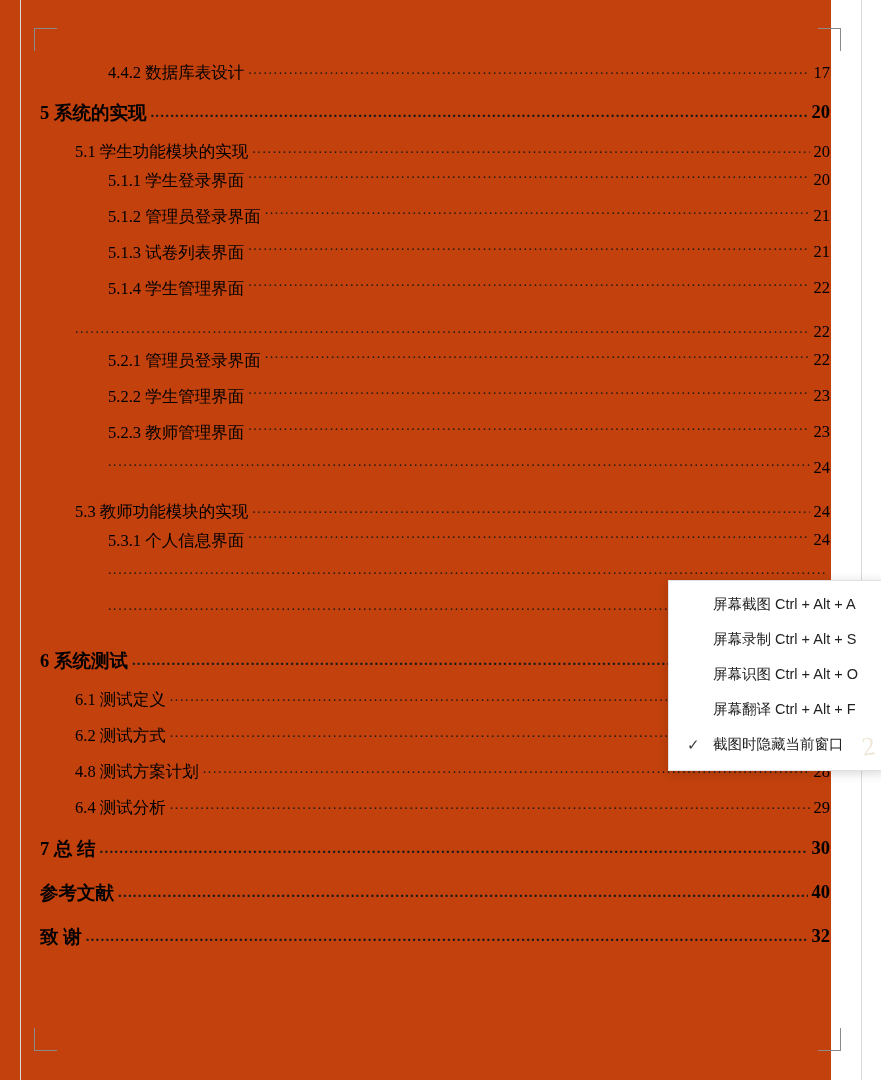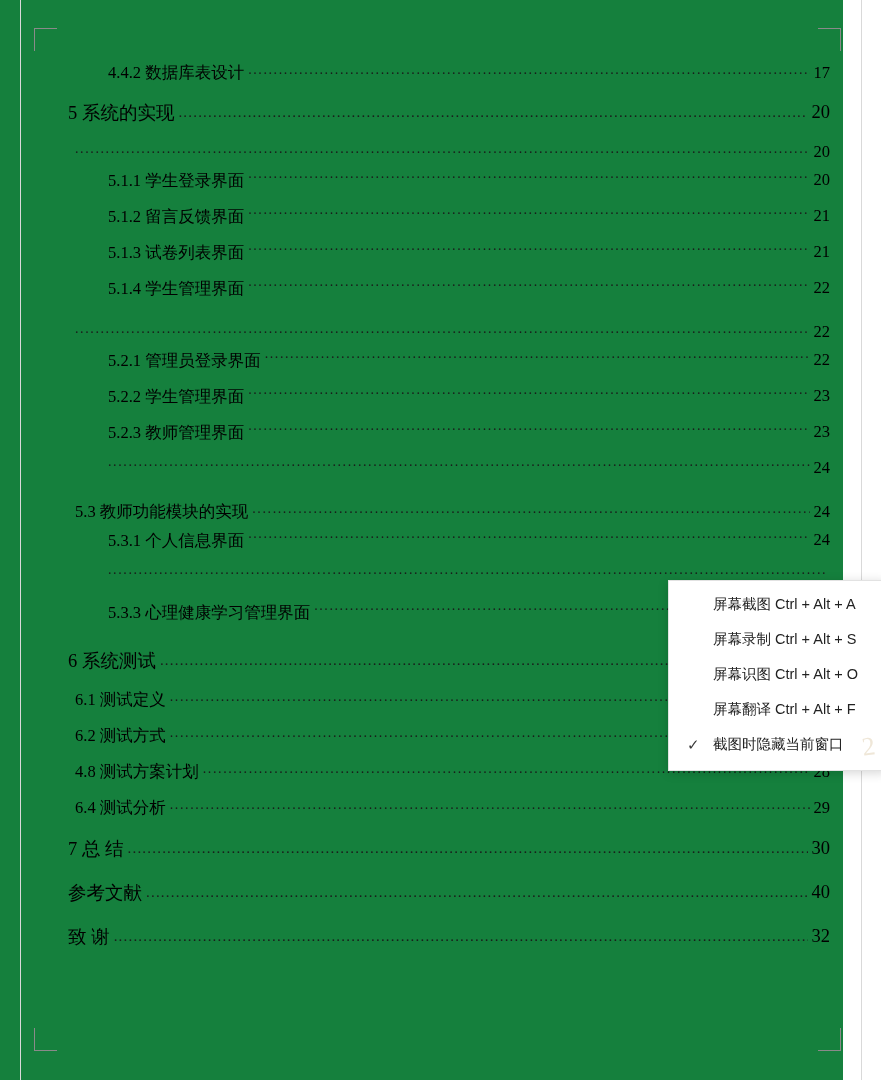--- a/index.html
+++ b/index.html
@@ -14,22 +14,21 @@
     position: relative;
     overflow: hidden;
   }
 
   
   #page {
     position: absolute;
     left: 0; top: 0;
     width: 831px;
     height: 1080px;
-    background: #15803d;
-    padding-left: 12px;
+    background: #c2410c;
   }
   .sheet-edge {
     position: absolute;
     background: #d9d9d9;
   }
   .edge-left  { left: 20px;  top: 0;   width: 1px; height: 1080px; }
   .edge-right { left: 861px; top: 0;   width: 1px; height: 1080px; }
 
   .crop {
     position: absolute;
@@ -73,25 +72,24 @@
     color: #1a1a1a;
   }
   .toc-page {
     flex: 0 0 auto;
     padding-left: 4px;
     text-align: right;
   }
 
   
   .lvl1 {
-    font-weight: normal;
+    font-weight: bold;
     font-size: 18.5px;
     height: 44px;
     align-items: center;
-    margin-left: 28px;
   }
   .lvl1 .toc-dots { font-size: 15px; letter-spacing: 1.2px; top: 0; }
   .lvl1 .toc-page { font-size: 18.5px; }
 
   .lvl2 {
     font-size: 16.5px;
     height: 36px;
     padding-left: 35px;
     align-items: center;
   }
@@ -176,30 +174,31 @@
         <span class="toc-label">4.4.2  数据库表设计</span>
         <span class="toc-dots">...............................................................................................................................................................</span>
         <span class="toc-page">17</span>
       </div>
       <div class="toc-row lvl1">
         <span class="toc-label">5  系统的实现</span>
         <span class="toc-dots">...............................................................................................................................................................</span>
         <span class="toc-page">20</span>
       </div>
       <div class="toc-row lvl2">
+        <span class="toc-label">5.1 学生功能模块的实现</span>
         <span class="toc-dots">...............................................................................................................................................................</span>
         <span class="toc-page">20</span>
       </div>
       <div class="toc-row lvl3">
         <span class="toc-label">5.1.1  学生登录界面</span>
         <span class="toc-dots">...............................................................................................................................................................</span>
         <span class="toc-page">20</span>
       </div>
       <div class="toc-row lvl3">
-        <span class="toc-label">5.1.2  留言反馈界面</span>
+        <span class="toc-label">5.1.2  管理员登录界面</span>
         <span class="toc-dots">...............................................................................................................................................................</span>
         <span class="toc-page">21</span>
       </div>
       <div class="toc-row lvl3">
         <span class="toc-label">5.1.3  试卷列表界面</span>
         <span class="toc-dots">...............................................................................................................................................................</span>
         <span class="toc-page">21</span>
       </div>
       <div class="toc-row lvl3">
         <span class="toc-label">5.1.4  学生管理界面</span>
@@ -237,21 +236,20 @@
       <div class="toc-row lvl3">
         <span class="toc-label">5.3.1  个人信息界面</span>
         <span class="toc-dots">...............................................................................................................................................................</span>
         <span class="toc-page">24</span>
       </div>
       <div class="toc-row lvl3">
         <span class="toc-dots">...............................................................................................................................................................</span>
         <span class="toc-page"></span>
       </div>
       <div class="toc-row lvl3">
-        <span class="toc-label">5.3.3  心理健康学习管理界面</span>
         <span class="toc-dots">...............................................................................................................................................................</span>
         <span class="toc-page"></span>
       </div>
       <div class="toc-row lvl1">
         <span class="toc-label">6  系统测试</span>
         <span class="toc-dots">...............................................................................................................................................................</span>
         <span class="toc-page"></span>
       </div>
       <div class="toc-row lvl2">
         <span class="toc-label">6.1 测试定义</span>

